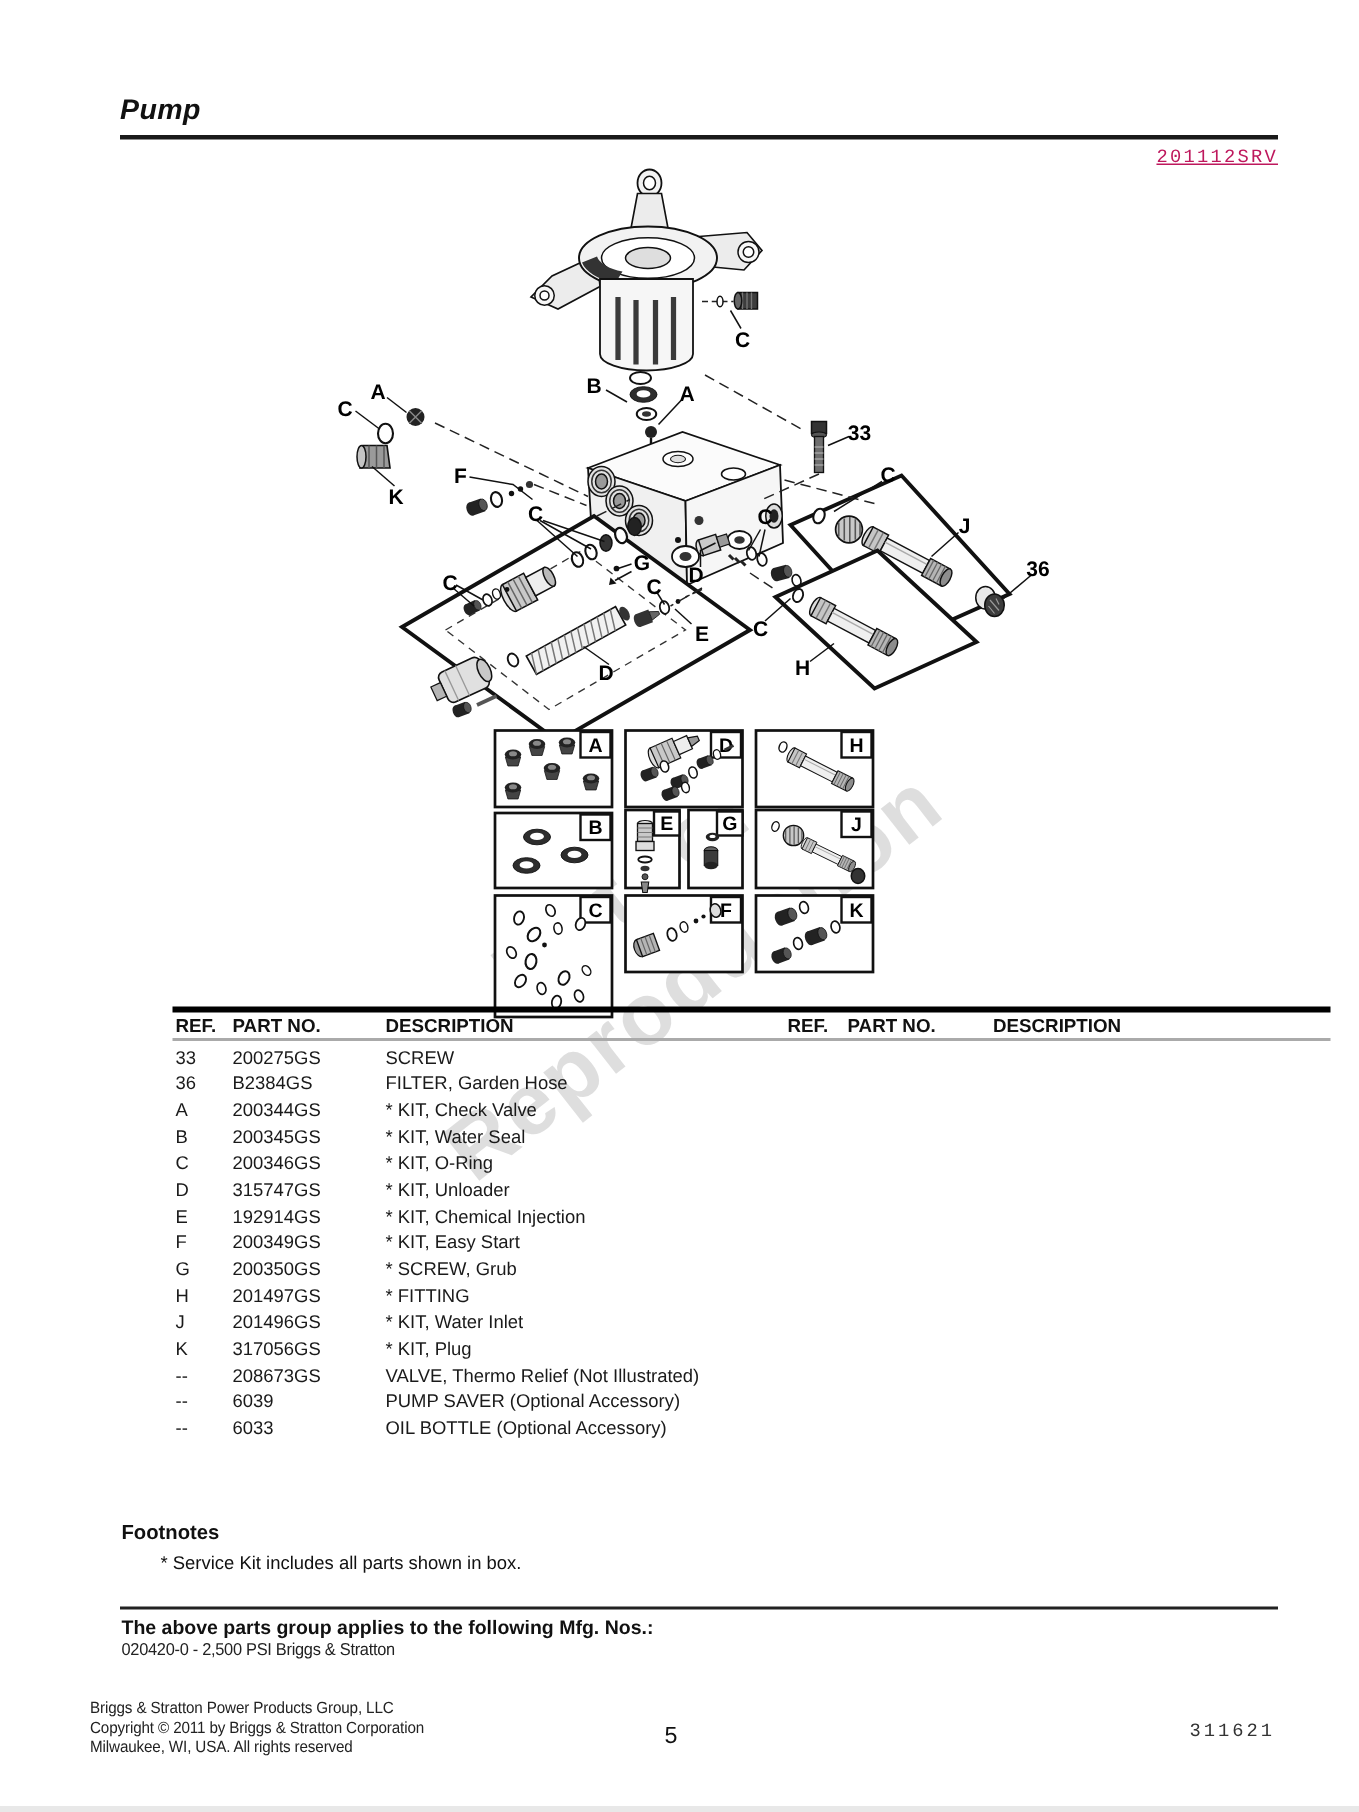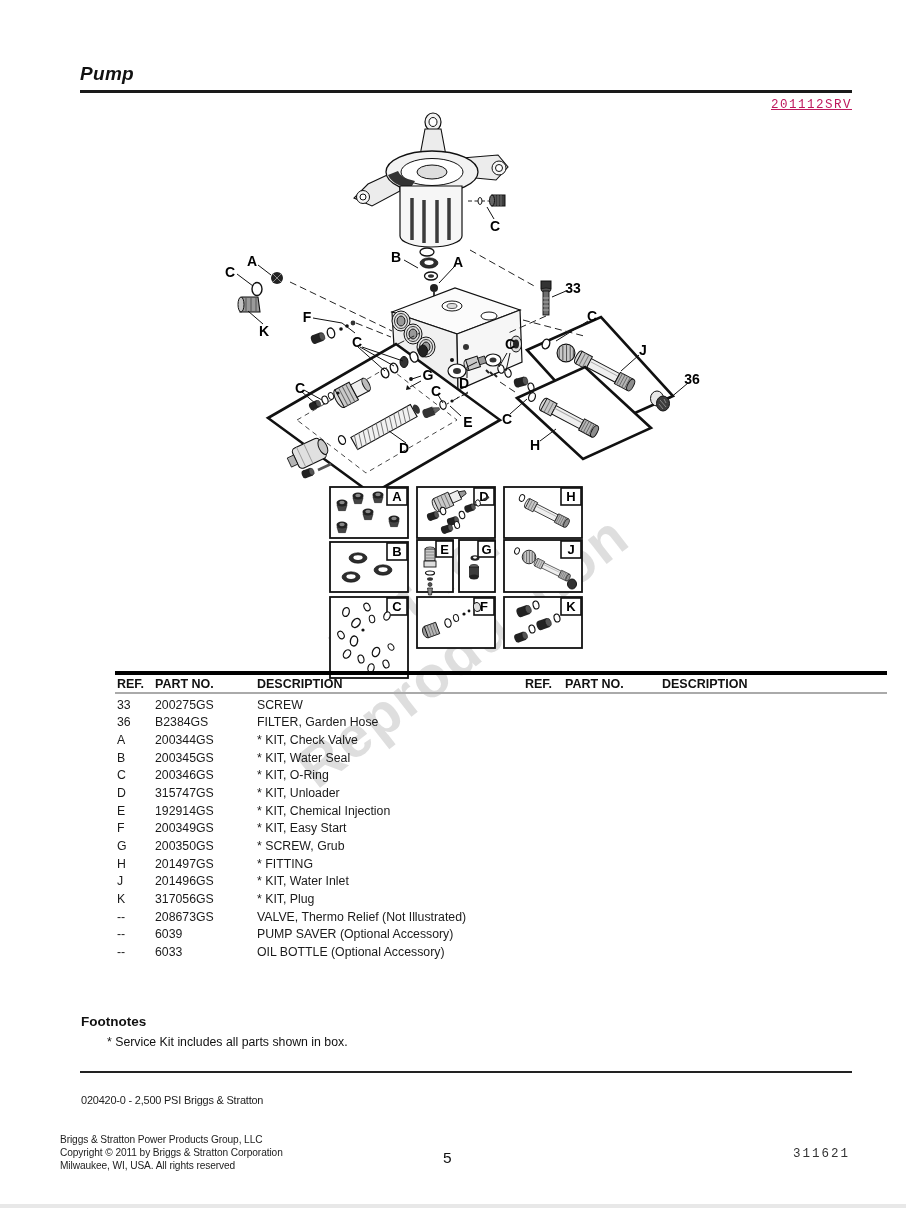--- a/index.html
+++ b/index.html
@@ -544,20 +544,21 @@
           <span class="c-part">6033</span>
           <span class="c-desc">OIL BOTTLE (Optional Accessory)</span>
         </div>
       </div>
   </div>
 
   <div class="abs fn-head">Footnotes</div>
   <div class="abs fn-item">* Service Kit includes all parts shown in box.</div>
 
   <div class="abs rule-mfg"></div>
+  <div class="abs mfg-head">The above parts group applies to the following Mfg. Nos.:</div>
   <div class="abs mfg-val">020420-0 - 2,500 PSI Briggs &amp; Stratton</div>
 
   <div class="abs footer-left">
     <div>Briggs &amp; Stratton Power Products Group, LLC</div>
     <div>Copyright ©  2011 by Briggs &amp; Stratton Corporation</div>
     <div>Milwaukee, WI, USA. All rights reserved</div>
   </div>
   <div class="abs pageno">5</div>
   <div class="abs footcode">311621</div>
 

